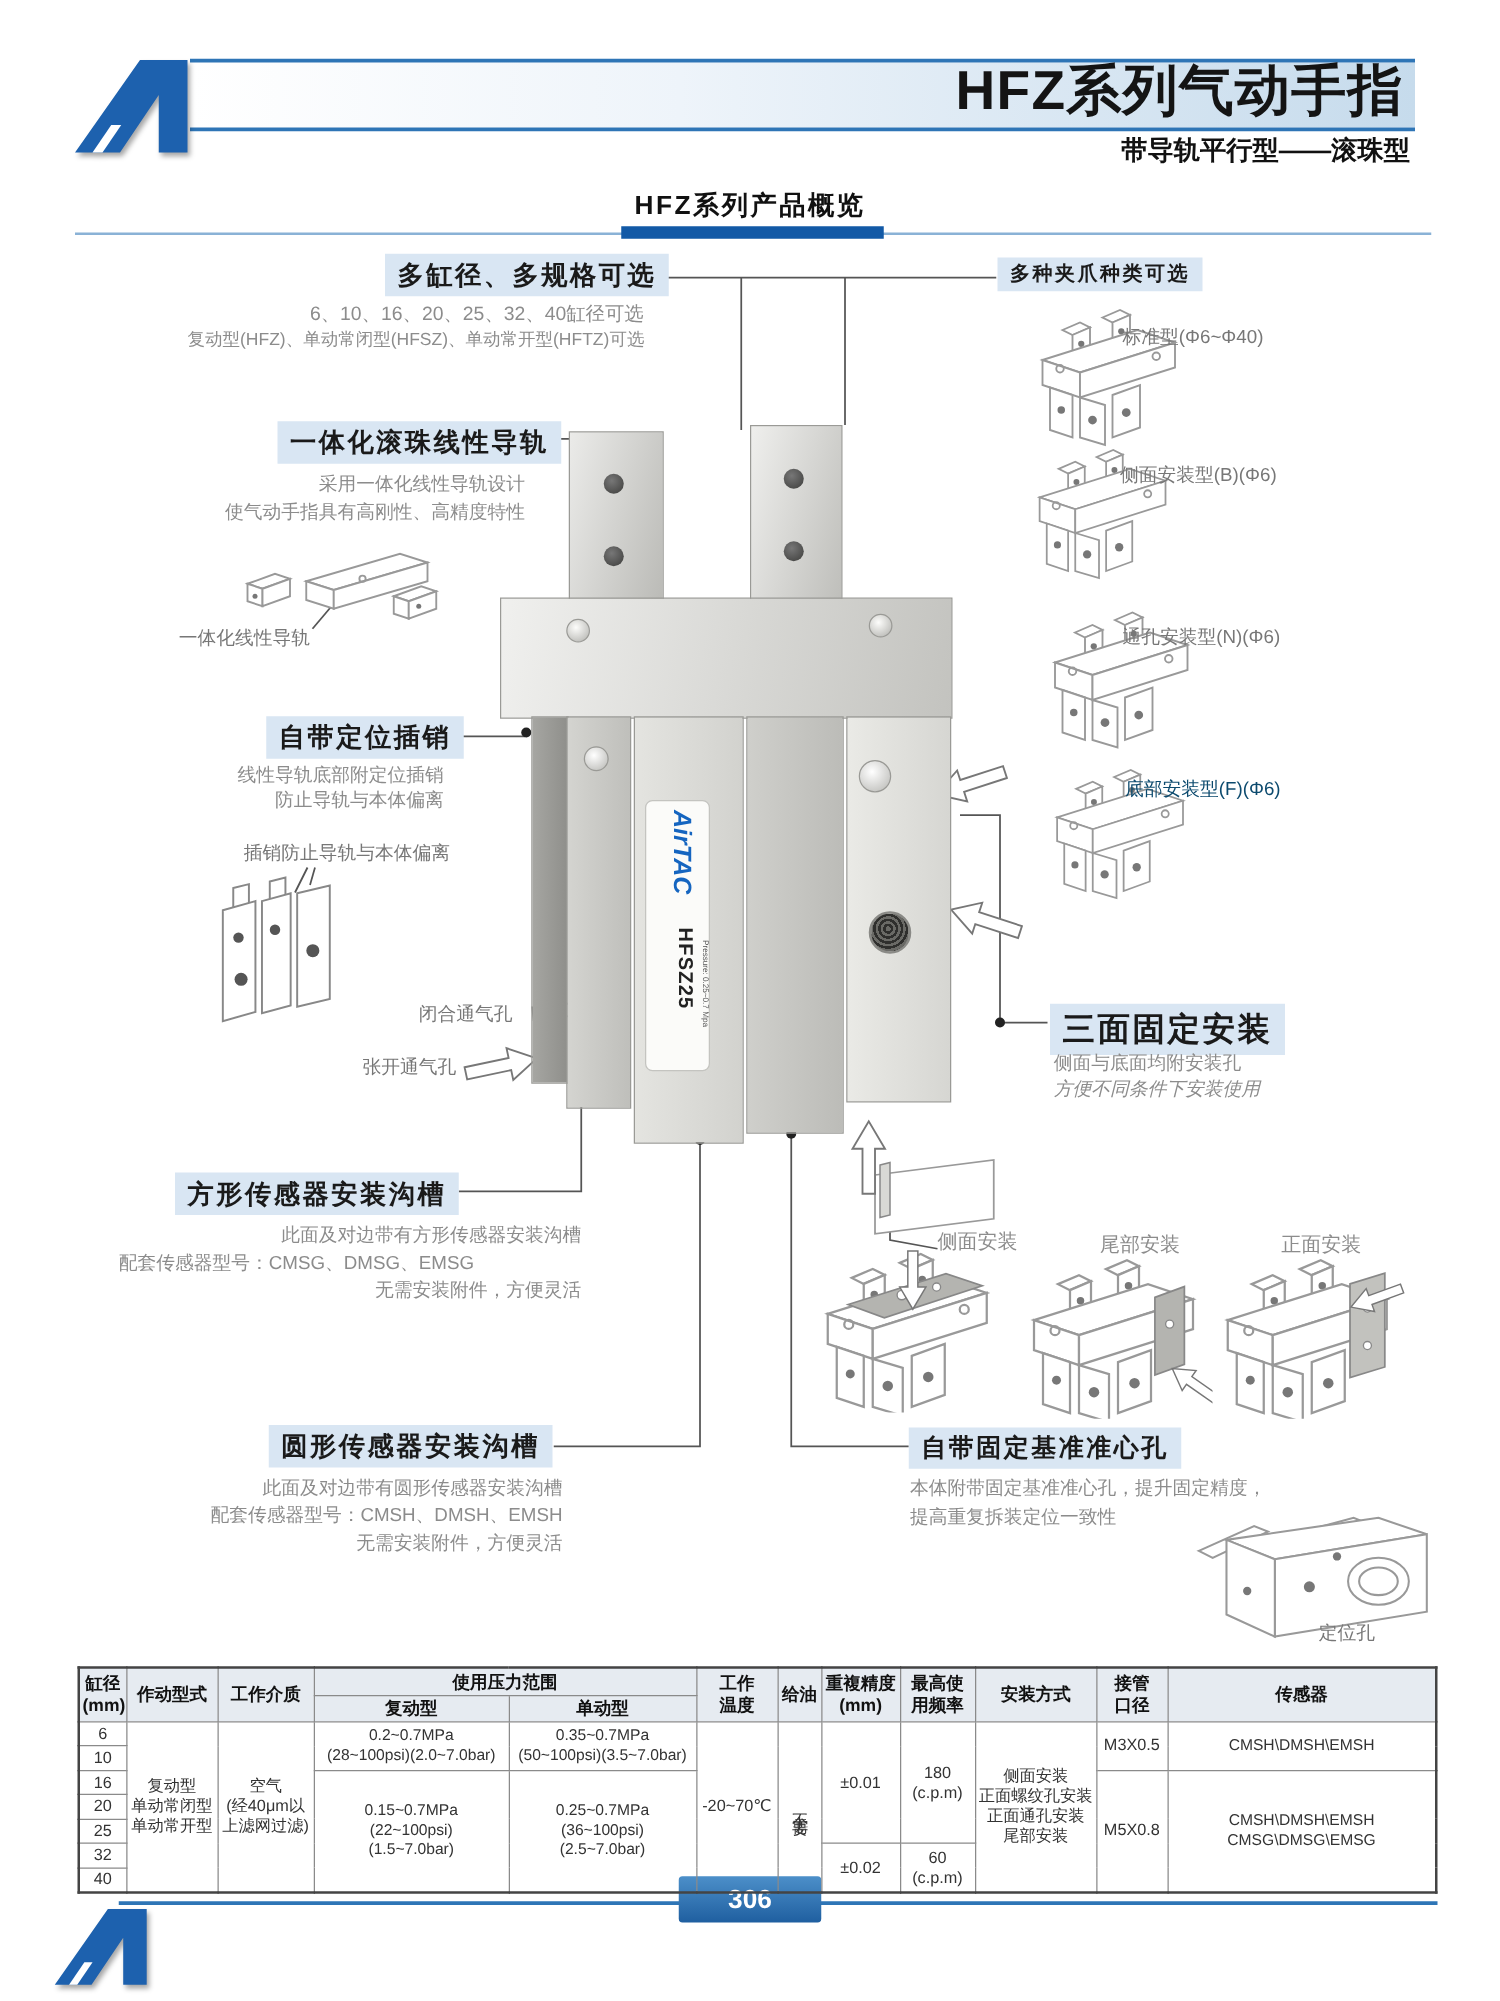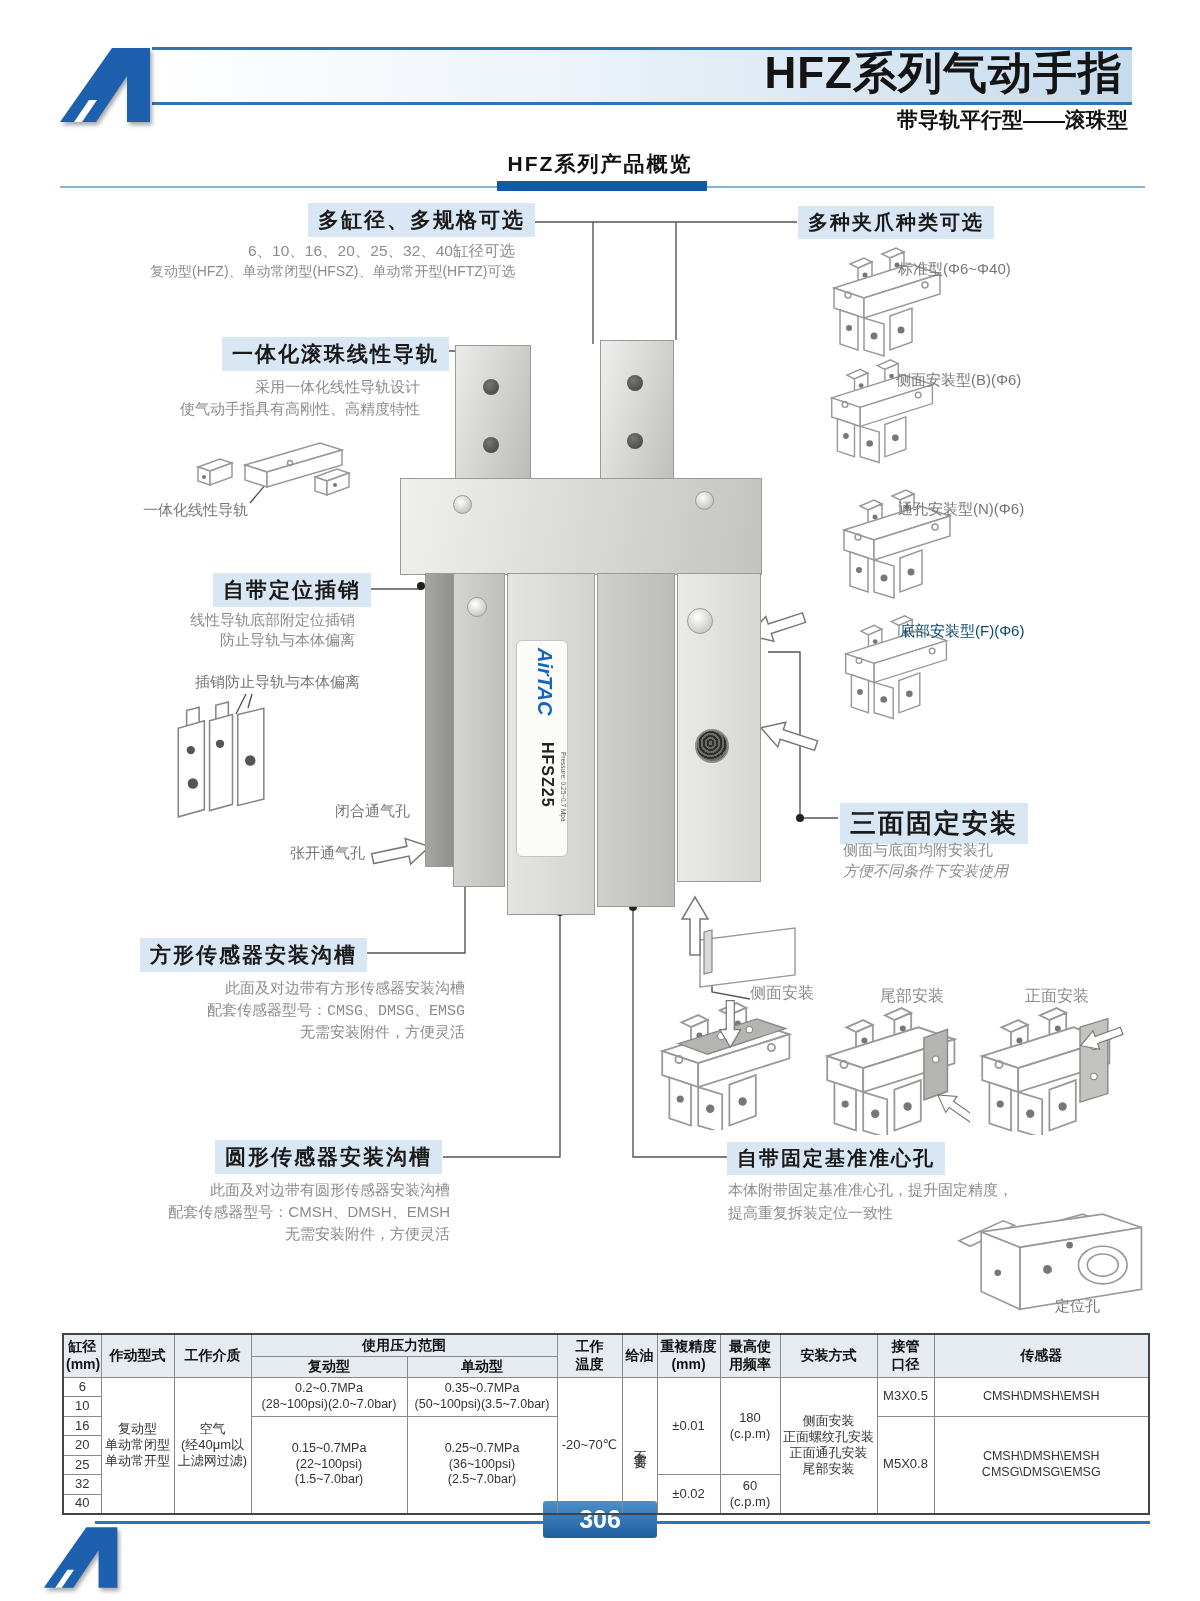--- a/index.html
+++ b/index.html
@@ -33,21 +33,21 @@
   
   #spec-table{position:absolute;left:62px;top:1333px;width:1086px;border-collapse:collapse;z-index:4;
               border:2px solid #444;table-layout:fixed;}
   #spec-table th,#spec-table td{border:1px solid #8a8a8a;text-align:center;vertical-align:middle;padding:0 2px;}
   #spec-table th{background:#e6ebf1;font-size:14px;color:#111;line-height:1.25;}
   #spec-table td{font-size:13px;color:#333;line-height:1.25;}
   .vtext{writing-mode:vertical-lr;letter-spacing:3px;margin:0 auto;}
   .small{font-size:12.5px !important;}
   .footer-line{position:absolute;left:95px;top:1521px;width:1055px;height:3px;background:#2e75b6;z-index:2;}
   .footer-box{position:absolute;left:543px;top:1501px;width:114px;height:37px;border-radius:3px;
-              background:linear-gradient(180deg,#4c8fc9,#1f5fa0);color:#fff;font-size:25px;font-weight:bold;
+              background:linear-gradient(180deg,#4c8fc9,#1f5fa0);color:#fff;font-size:21px;font-weight:bold;
               text-align:center;line-height:37px;z-index:3;}
 </style>
 </head>
 <body>
 
 <div id="page">
 
   <svg width="0" height="0" style="position:absolute">
     <defs>
       <g id="logo-a">
@@ -175,21 +175,21 @@
       </g>
     <g>
         <use href="#arrow3d" transform="translate(682,955) rotate(-90)"></use>
       </g>
   </svg>
 
   <div class="callout" style="left:308px;top:203px;">多缸径、多规格可选</div>
   <div class="note" style="left:180px;top:241px;width:335px;text-align:right;font-size:15.5px;">6、10、16、20、25、32、40缸径可选</div>
   <div class="note" style="left:150px;top:263px;width:365px;text-align:right;font-size:14px;">复动型(HFZ)、单动常闭型(HFSZ)、单动常开型(HFTZ)可选</div>
 
-  <div class="callout" style="left:798px;top:206px;font-size:20px;">多种夹爪种类可选</div>
+  <div class="callout" style="left:798px;top:206px;font-size:16px;">多种夹爪种类可选</div>
 
   <div class="abs" style="left:828px;top:246px;z-index:2">
     <svg class="sketch" style="left:0;top:0" width="118" height="112" viewBox="0 0 118 112">
         <use href="#sk-gripper"></use>
       </svg>
     <span class="note" style="left:70px;top:14px;color:#777;">标准型(Φ6~Φ40)</span>
   </div>
   <div class="abs" style="left:826px;top:358px;z-index:2">
     <svg class="sketch" style="left:0;top:0" width="118" height="112" viewBox="0 0 118 112">
         <use href="#sk-gripper" transform="scale(0.95)"></use>
@@ -227,21 +227,21 @@
 
   <div class="note" style="left:335px;top:802px;color:#777;">闭合通气孔</div>
   <div class="note" style="left:290px;top:844px;color:#777;">张开通气孔</div>
 
   <div class="callout" style="left:840px;top:803px;font-size:26px;">三面固定安装</div>
   <div class="note" style="left:843px;top:841px;">侧面与底面均附安装孔</div>
   <div class="note" style="left:843px;top:862px;font-style:italic;">方便不同条件下安装使用</div>
 
   <div class="callout" style="left:140px;top:938px;">方形传感器安装沟槽</div>
   <div class="note" style="left:130px;top:979px;width:335px;text-align:right;">此面及对边带有方形传感器安装沟槽</div>
-  <div class="note" style="left:95px;top:1001px;width:370px;text-align:right;font-family:Liberation Mono, monospace;">配套传感器型号：CMSG、DMSG、EMSG</div>
+  <div class="note" style="left:95px;top:1001px;width:370px;text-align:left;">配套传感器型号：CMSG、DMSG、EMSG</div>
   <div class="note" style="left:200px;top:1023px;width:265px;text-align:right;">无需安装附件，方便灵活</div>
 
   <div class="callout" style="left:215px;top:1140px;">圆形传感器安装沟槽</div>
   <div class="note" style="left:210px;top:1181px;width:240px;text-align:right;">此面及对边带有圆形传感器安装沟槽</div>
   <div class="note" style="left:150px;top:1203px;width:300px;text-align:right;">配套传感器型号：CMSH、DMSH、EMSH</div>
   <div class="note" style="left:285px;top:1225px;width:165px;text-align:right;">无需安装附件，方便灵活</div>
 
   <div class="callout" style="left:727px;top:1142px;font-size:20px;">自带固定基准准心孔</div>
   <div class="note" style="left:728px;top:1181px;">本体附带固定基准准心孔，提升固定精度，</div>
   <div class="note" style="left:728px;top:1204px;">提高重复拆装定位一致性</div>

